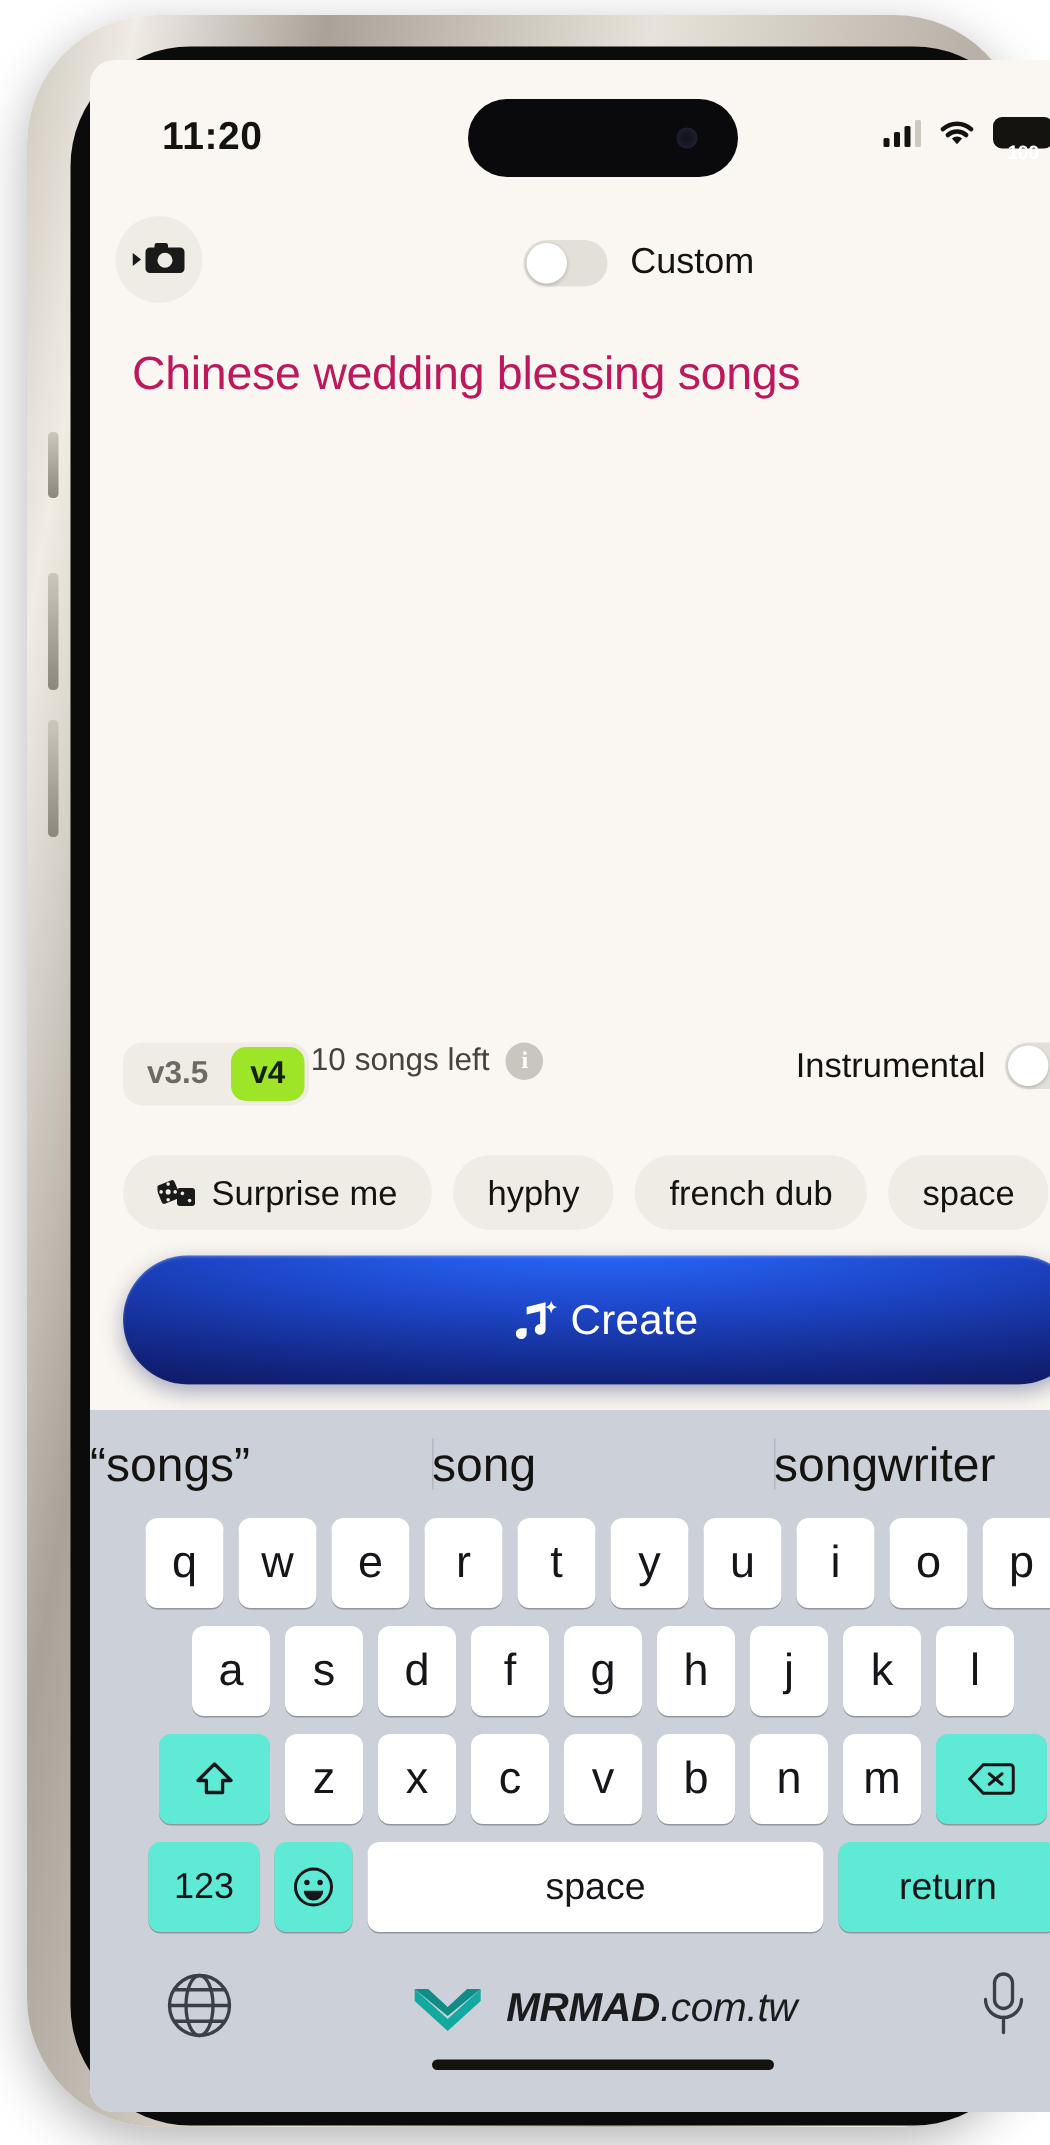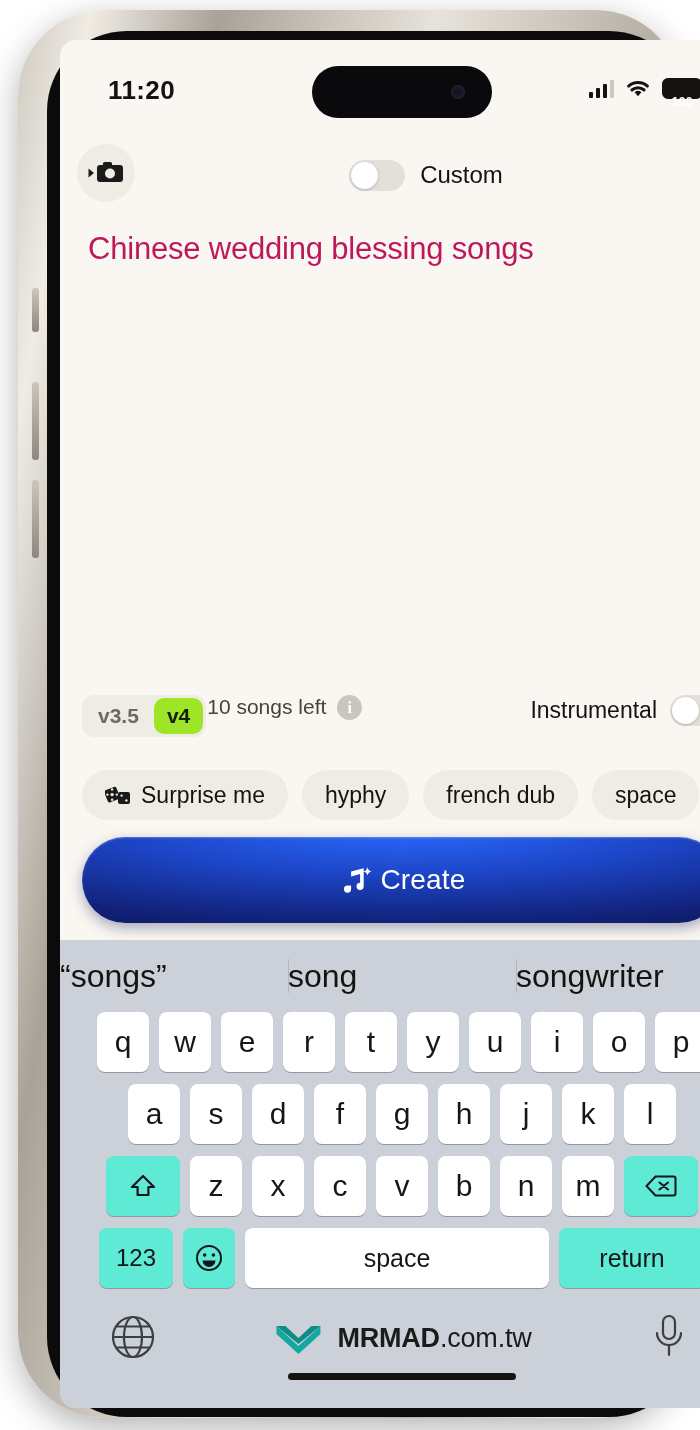--- a/index.html
+++ b/index.html
@@ -114,21 +114,21 @@
   .key.wide{width:74px;}
   .key.space{width:304px;font-size:25px;}
   .key.ret{width:146px;font-size:25px;}
   .key.num{width:74px;font-size:24px;}
   .krow.r2{padding-left:0;}
   .kbbottom{height:92px;position:relative;}
   .globe{position:absolute;left:50px;top:14px;}
   .mic{position:absolute;right:56px;top:12px;}
   .watermark{position:absolute;left:50%;transform:translateX(-50%);top:18px;
     display:flex;align-items:center;gap:13px;}
-  .wm-text{font-size:27px;color:#1b1b1b;letter-spacing:-.2px;}
+  .wm-text{font-size:27px;color:#1b1b1b;letter-spacing:-.2px;font-style:italic;}
   .wm-text b{font-weight:700;}
   .homebar{position:absolute;left:50%;transform:translateX(-50%);bottom:12px;
     width:228px;height:7px;border-radius:4px;background:#15130f;}
 </style>
 </head>
 <body>
 
 <div class="stage">
 
   <div class="phone-outer">

